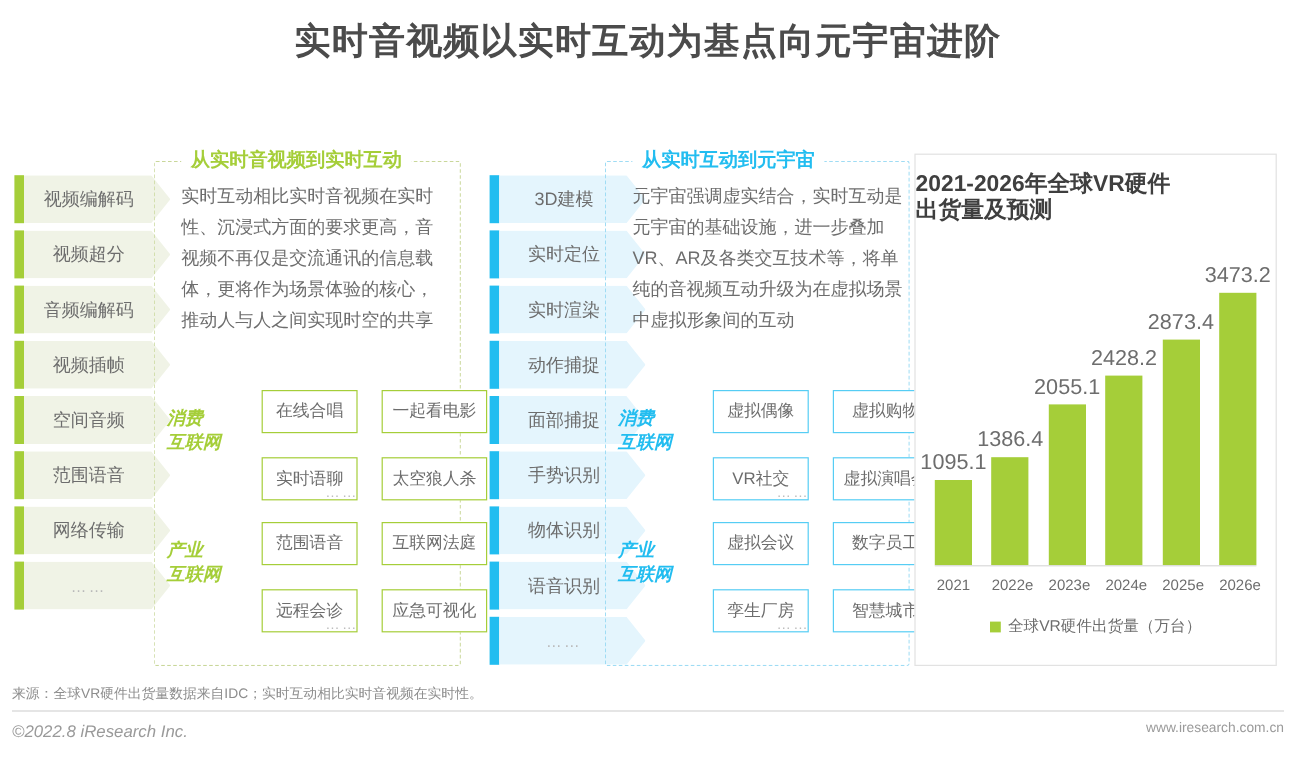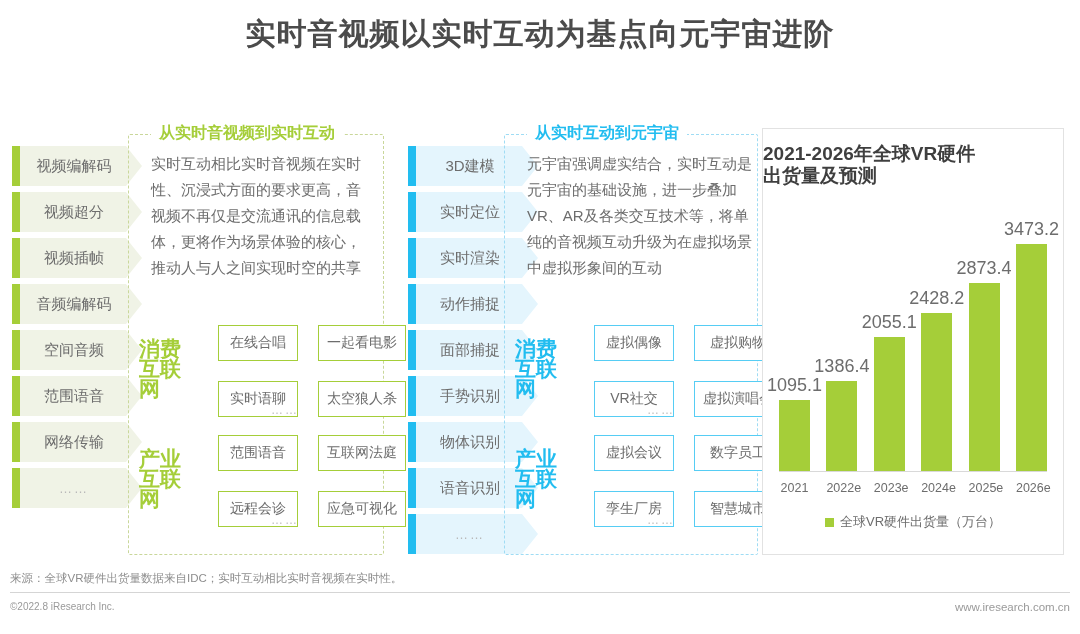--- a/index.html
+++ b/index.html
@@ -47,21 +47,21 @@
   .panel-para{
     position:absolute;left:22px;top:16px;width:222px;
     font-size:15px;line-height:26px;color:#6d6d6d;
   }
   .panel.blue .panel-para{width:228px;}
 
   
   .cat{position:absolute;}
   .cat-label{
     position:absolute;left:0;top:14px;width:56px;
-    font-size:21px;font-weight:bold;color:#a5ce39;line-height:20px;
+    font-size:15px;font-weight:bold;color:#a5ce39;line-height:20px;font-style:italic;
   }
   .panel.blue .cat-label{color:#22bdf0;}
   .box-grid{
     position:absolute;left:60px;top:0;display:grid;
     grid-template-columns:80px 88px;gap:20px;padding-left:19px;
   }
   .box{
     height:34px;border:1px solid #a5ce39;background:#fff;
     display:flex;align-items:center;justify-content:center;
     font-size:14px;color:#6d6d6d;white-space:nowrap;
@@ -100,44 +100,44 @@
     display:flex;align-items:center;justify-content:center;gap:6px;
     font-size:13px;color:#6d6d6d;
   }
   .legend .swatch{width:9px;height:9px;background:#a5ce39;display:inline-block;}
 
   
   #source-note{
     position:absolute;left:10px;top:571px;font-size:11.5px;color:#8d8d8d;
   }
   #footer-rule{position:absolute;left:10px;top:592px;width:1060px;height:1px;background:#d5d5d5;}
-  #copyright{position:absolute;left:10px;top:601px;font-size:10px;color:#9a9a9a;}
+  #copyright{position:absolute;left:10px;top:601px;font-size:14px;color:#9a9a9a;font-style:italic;}
   #website{position:absolute;right:10px;top:601px;font-size:11.5px;color:#9a9a9a;}
 </style>
 </head>
 <body>
 
 <div class="page-title">实时音视频以实时互动为基点向元宇宙进阶</div>
 
 <div class="col-chips" id="left-chips">
   <div class="chip green">
     <div class="tab"></div>
     <div class="body">视频编解码</div>
   </div>
   <div class="chip green">
     <div class="tab"></div>
     <div class="body">视频超分</div>
   </div>
   <div class="chip green">
     <div class="tab"></div>
+    <div class="body">音频编解码</div>
+  </div>
+  <div class="chip green">
+    <div class="tab"></div>
     <div class="body">视频插帧</div>
-  </div>
-  <div class="chip green">
-    <div class="tab"></div>
-    <div class="body">音频编解码</div>
   </div>
   <div class="chip green">
     <div class="tab"></div>
     <div class="body">空间音频</div>
   </div>
   <div class="chip green">
     <div class="tab"></div>
     <div class="body">范围语音</div>
   </div>
   <div class="chip green">

